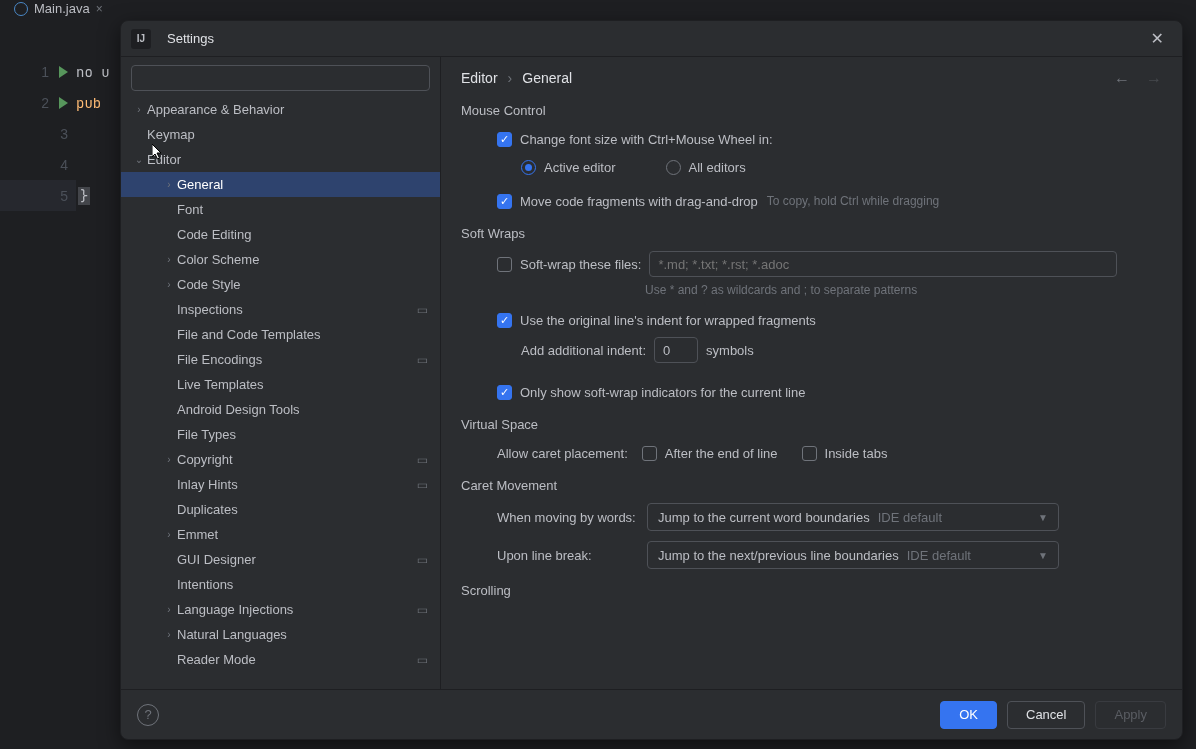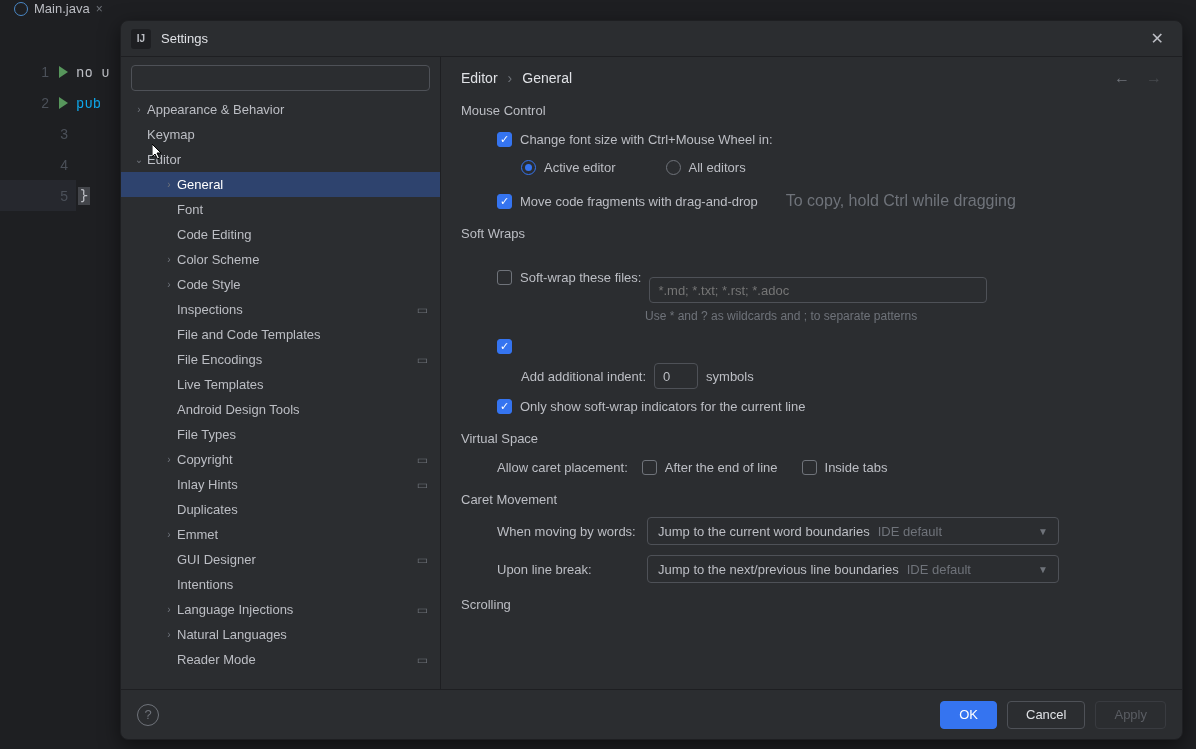--- a/index.html
+++ b/index.html
@@ -47,21 +47,21 @@
     color: #4b5059;
     font-size: 14px;
     padding-top: 30px;
   }
   .gutter-row { height: 31px; display:flex; align-items:center; justify-content:flex-end; gap:10px; padding-right:8px;}
   .run-tri { width:0;height:0;border-top:6px solid transparent;border-bottom:6px solid transparent;border-left:9px solid #57965c;}
   .gutter-row.current { background:#26282e; }
   .code-area { padding-top: 30px; font-family: "JetBrains Mono", Consolas, monospace; font-size:14px;}
   .code-line { height:31px; display:flex; align-items:center;}
   .kw-no {color:#bcbec4;}
-  .kw-pub {color:#0ea5e9;}
+  .kw-pub {color:#fdba74;}
   .code-brace { background:#43454a; padding:0 2px; color:#bcbec4; margin-left:2px;}
 
   
   .dialog {
     position: absolute;
     left: 120px;
     top: 20px;
     width: 1063px;
     height: 720px;
     background: #2b2d30;
@@ -69,21 +69,21 @@
     border-radius: 8px;
     display: flex;
     flex-direction: column;
     box-shadow: 0 6px 20px rgba(0,0,0,0.5);
   }
   .dialog-titlebar {
     height: 36px;
     display: flex;
     align-items: center;
     padding: 0 10px;
-    gap: 10px;
+    gap: 16px;
     border-bottom: 1px solid #1e1f22;
   }
   .app-icon { width:20px; height:20px; background:#1e1f22; border-radius:3px; display:flex;align-items:center;justify-content:center;color:#bcbec4;font-size:10px;font-weight:bold;}
   .dialog-title { color:#dfe1e5; font-size:13px;}
   .dialog-close { margin-left:auto; color:#bcbec4; font-size:16px; cursor:pointer; padding:4px 8px;}
 
   .dialog-body { flex:1; display:flex; overflow:hidden; }
 
   
   .left-panel {
@@ -182,27 +182,27 @@
   }
   .chk.checked{background:#3574f0;border-color:#3574f0;}
   .chk.checked::after{content:"✓";color:#fff;font-size:11px;line-height:1;}
   .radio{
     width:15px;height:15px;border-radius:50%;
     border:1px solid #6f737a;background:#2b2d30;flex-shrink:0;
     display:flex;align-items:center;justify-content:center;
   }
   .radio.checked{border-color:#3574f0;}
   .radio.checked::after{content:"";width:7px;height:7px;border-radius:50%;background:#3574f0;}
-  .hint{color:#6f737a;font-size:16px;margin-left:20px;}
+  .hint{color:#6f737a;font-size:12px;margin-left:1px;}
   .small-hint{color:#6f737a;font-size:12px;margin:4px 0 0 184px;}
   .text-input{
     background:#2b2d30;border:1px solid #4e5157;border-radius:4px;
     height:26px;padding:0 8px;color:#bcbec4;font-size:13px;
   }
-  .text-input.wide{width:338px;margin-top:26px;}
+  .text-input.wide{width:468px;}
   .text-input.tiny{width:44px;text-align:left;}
   .select{
     background:#2b2d30;border:1px solid #4e5157;border-radius:4px;
     height:28px;padding:0 28px 0 10px;color:#bcbec4;font-size:13px;
     display:flex;align-items:center;gap:8px;position:relative;width:412px;
   }
   .select .sel-hint{color:#6f737a;}
   .select .caret{position:absolute;right:10px;color:#6f737a;font-size:10px;}
   .label-col{min-width:142px;}
 
@@ -423,27 +423,28 @@
 
         <div class="section-label">Soft Wraps</div>
         <div class="row">
           <span class="chk"></span>
           <span>Soft-wrap these files:</span>
           <input class="text-input wide" placeholder="*.md; *.txt; *.rst; *.adoc" style="">
         </div>
         <div class="small-hint">Use * and ? as wildcards and ; to separate patterns</div>
         <div class="row" style="margin-top:12px;">
           <span class="chk checked"></span>
+          <span>Use the original line's indent for wrapped fragments</span>
         </div>
         <div class="row indent2">
           <span>Add additional indent:</span>
           <input class="text-input tiny" value="0" style="">
           <span>symbols</span>
         </div>
-        <div class="row" style="margin-top:6px;">
+        <div class="row" style="margin-top:18px;">
           <span class="chk checked"></span>
           <span>Only show soft-wrap indicators for the current line</span>
         </div>
 
         <div class="section-label">Virtual Space</div>
         <div class="row">
           <span style="margin-right:6px;">Allow caret placement:</span>
           <span class="chk"></span>
           <span>After the end of line</span>
           <span style="width:8px;"></span>

